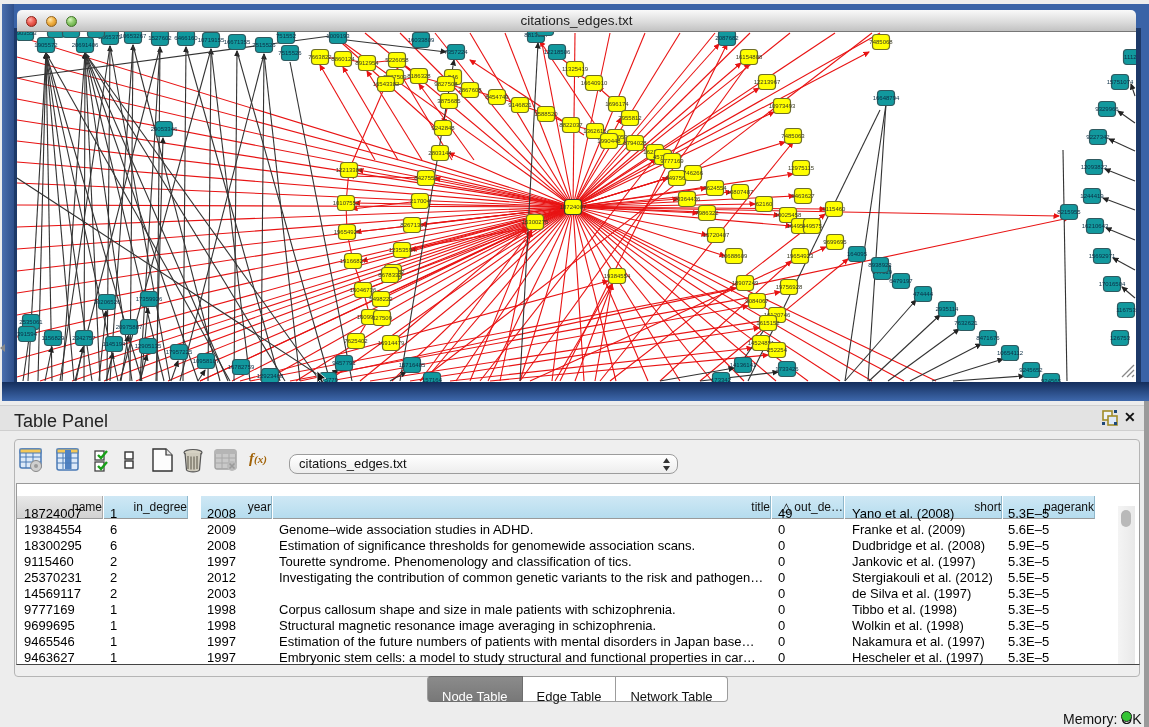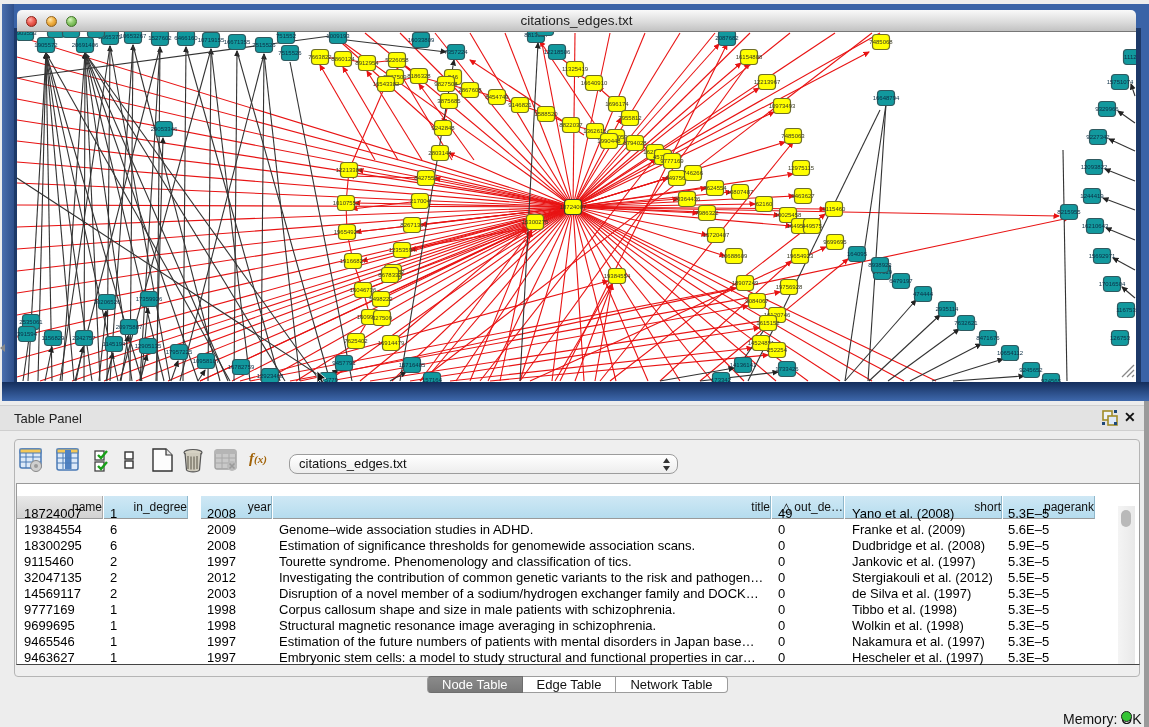--- a/index.html
+++ b/index.html
@@ -13,21 +13,21 @@
   background:linear-gradient(#fafafa,#dadada 60%,#c2c2c2);
   border-bottom:1px solid #777;border-radius:5px 5px 0 0}
 #title{width:100%;text-align:center;font-size:13.5px;color:#222;line-height:21px}
 .tl{top:15.5px;width:11px;height:11px;border-radius:50%}
 #tlr{left:26px;background:radial-gradient(circle at 35% 30%,#ffb0a8,#ee5f55 45%,#b92c20);border:1px solid #8e2017}
 #tly{left:46px;background:radial-gradient(circle at 35% 30%,#ffe9b0,#f2b143 45%,#c07f1c);border:1px solid #93621a}
 #tlg{left:66px;background:radial-gradient(circle at 35% 30%,#d8f7c0,#8cc96a 45%,#549c35);border:1px solid #3f7326}
 #graph{left:17px;top:32px;width:1119px;height:350px;background:#fff}
 #panelhdr{left:0;top:405px;width:1146px;height:26px;background:#e3e3e3;
   border-top:1px solid #cfcfcf;border-bottom:1px solid #cfcfcf}
-#panelhdr span{position:absolute;left:14px;top:5px;font-size:13px;color:#222}
+#panelhdr span{position:absolute;left:14px;top:5px;font-size:18px;color:#222}
 #floatico{left:1102px;top:410px;width:16px;height:16px}
 #closex{left:1124px;top:409px;font-size:14px;font-weight:bold;color:#111}
 #panel{left:14px;top:439px;width:1126px;height:238px;background:#efefef;
   border:1px solid #b5b5b5;border-radius:4px}
 #rightstrip{left:1144px;top:401px;width:5px;height:326px;background:#9a9a9a}
 .ticon{top:448px;width:24px;height:25px}
 #combo{left:289px;top:454px;width:389px;height:20px;border:1px solid #9c9c9c;
   border-radius:8px;background:linear-gradient(#ffffff,#ededed);font-size:13px;
   color:#111;line-height:18px;padding-left:9px}
 #combo .ud{position:absolute;right:6px;top:3px}
@@ -40,21 +40,21 @@
 #h1{left:87px;width:84px}#h2{left:184px;width:71px}#h3{left:256px;width:498px}
 #h4{left:755px;width:72px;text-indent:4px}#h5{left:828px;width:157px}#h6{left:986px;width:92px}
 .tr{position:absolute;left:0;width:1078px;height:16px;font-size:13px;color:#000;white-space:nowrap}
 .c{position:absolute;top:0;height:16px;line-height:16px;overflow:hidden}
 .c0{left:7px;width:80px}.c1{left:93px;width:90px}.c2{left:190px;width:65px}
 .c3{left:262px;width:492px}.c4{left:761px;width:66px}.c5{left:835px;width:150px}
 .c6{left:991px;width:87px}
 #vsb{left:1101px;top:22px;width:17px;height:158px;background:linear-gradient(90deg,#f4f4f4,#e9e9e9)}
 #vsbthumb{left:3px;top:4px;width:10px;height:17px;background:#b9b9b9;border-radius:5px}
 #tabs{left:427px;top:676px;height:17px;font-size:13px}
-.seg{float:left;height:17px;line-height:16px;padding:0 14px;background:#fff;
+.seg{float:left;height:17px;line-height:16px;padding:12px 14px;background:#fff;
   color:#111;border:1px solid #9c9c9c;border-left:none}
 .seg.sel{background:linear-gradient(#8b8b8b,#787878);color:#fff;border-color:#6e6e6e}
 .seg:first-child{border-left:1px solid #9c9c9c;border-radius:4px 0 0 4px}
 .seg:last-child{border-radius:0 4px 4px 0}
 #memory{left:1063px;top:711px;font-size:14px;color:#111}
 #memdot{left:1121px;top:711px;width:11px;height:11px;border-radius:50%;
   background:#35c535;border:1px solid #222}
 #wedge{left:0px;top:344px;width:0;height:0;border-top:4px solid transparent;
   border-bottom:4px solid transparent;border-right:5px solid #8a8a8a}
 .tr:nth-child(1){top:0px}
@@ -721,33 +721,32 @@
 <div class="tr">
         <div class="c c0">9115460</div>
         <div class="c c1">2</div>
         <div class="c c2">1997</div>
         <div class="c c3">Tourette syndrome. Phenomenology and classification of tics.</div>
         <div class="c c4">0</div>
         <div class="c c5">Jankovic et al. (1997)</div>
         <div class="c c6">5.3E–5</div>
       </div>
 <div class="tr">
-        <div class="c c0">32047135</div>
+        <div class="c c0">25370231</div>
         <div class="c c1">2</div>
         <div class="c c2">2012</div>
         <div class="c c3">Investigating the contribution of common genetic variants to the risk and pathogen…</div>
         <div class="c c4">0</div>
         <div class="c c5">Stergiakouli et al. (2012)</div>
         <div class="c c6">5.5E–5</div>
       </div>
 <div class="tr">
         <div class="c c0">14569117</div>
         <div class="c c1">2</div>
         <div class="c c2">2003</div>
-        <div class="c c3">Disruption of a novel member of a sodium/hydrogen exchanger family and DOCK…</div>
         <div class="c c4">0</div>
         <div class="c c5">de Silva et al. (1997)</div>
         <div class="c c6">5.3E–5</div>
       </div>
 <div class="tr">
         <div class="c c0">9777169</div>
         <div class="c c1">1</div>
         <div class="c c2">1998</div>
         <div class="c c3">Corpus callosum shape and size in male patients with schizophrenia.</div>
         <div class="c c4">0</div>

